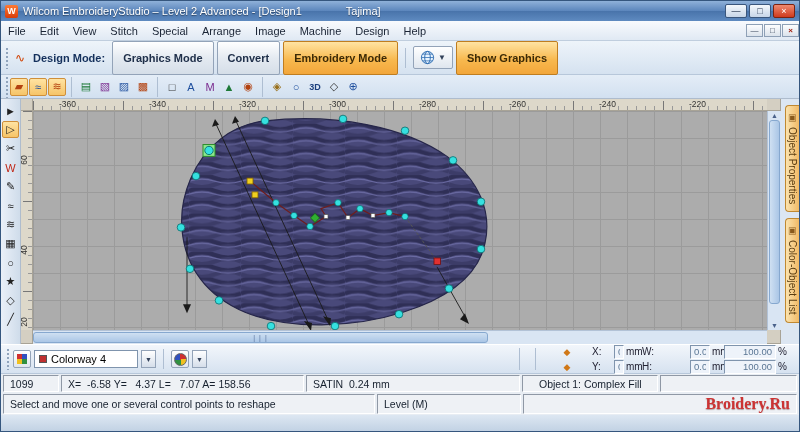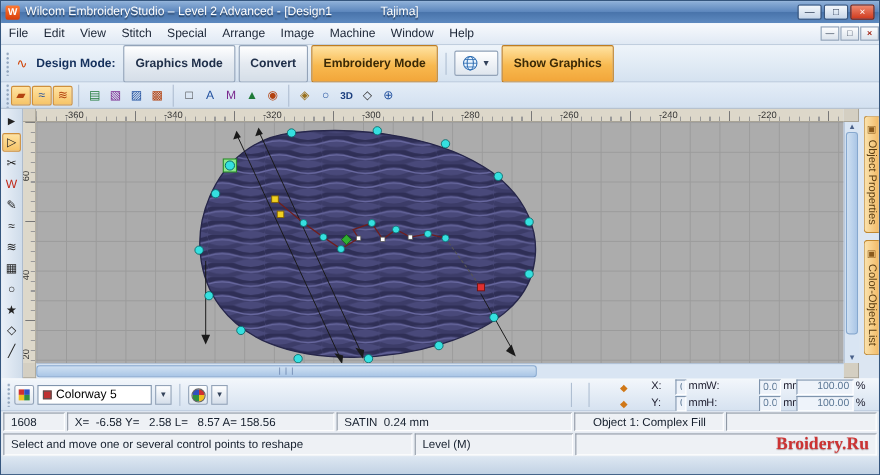--- a/index.html
+++ b/index.html
@@ -144,21 +144,21 @@
 
   <div class="menubar">
     <span class="menu-item">File</span>
     <span class="menu-item">Edit</span>
     <span class="menu-item">View</span>
     <span class="menu-item">Stitch</span>
     <span class="menu-item">Special</span>
     <span class="menu-item">Arrange</span>
     <span class="menu-item">Image</span>
     <span class="menu-item">Machine</span>
-    <span class="menu-item">Window</span>
+    <span class="menu-item">Design</span>
     <span class="menu-item">Help</span>
     <span class="spacer"></span>
     <span class="mdibtn">—</span>
     <span class="mdibtn">□</span>
     <span class="mdibtn close">×</span>
   </div>
 
   <div class="modebar">
     <span class="grip"></span>
     <span class="mode-icon">∿</span>
@@ -351,21 +351,21 @@
     <span class="tinybtn">
       <span class="palette">
           <i></i>
           <i></i>
           <i></i>
           <i></i>
         </span>
     </span>
     <span class="combo">
       <span class="chip"></span>
-      <span>Colorway 5</span>
+      <span>Colorway 4</span>
     </span>
     <span class="combo-arrow">▼</span>
     <span class="vsep"></span>
     <span class="tinybtn">
       <span class="pinwheel"></span>
     </span>
     <span class="combo-arrow">▼</span>
     <span class="spacer"></span>
 
     <div class="xform">
@@ -387,22 +387,22 @@
       <span>mm</span>
       <span>H:</span>
       <input class="xin" value="0.00" style="">
       <span>mm</span>
       <input class="xin" value="100.00" style="">
       <span>%</span>
     </div>
   </div>
 
   <div class="statusbar">
-    <span class="panel p-count">1608</span>
-    <span class="panel p-pointer">X=  -6.58 Y=   2.58 L=   8.57 A= 158.56</span>
+    <span class="panel p-count">1099</span>
+    <span class="panel p-pointer">X=  -6.58 Y=   4.37 L=   7.07 A= 158.56</span>
     <span class="panel p-stitch">SATIN  0.24 mm</span>
     <span class="panel p-object">Object 1: Complex Fill</span>
     <span class="panel p-fill"></span>
   </div>
 
   <div class="hintbar">
     <span class="panel p-hint">Select and move one or several control points to reshape</span>
     <span class="panel p-tool">Level (M)</span>
     <span class="panel p-wm">
       <span class="watermark">Broidery.Ru</span>

